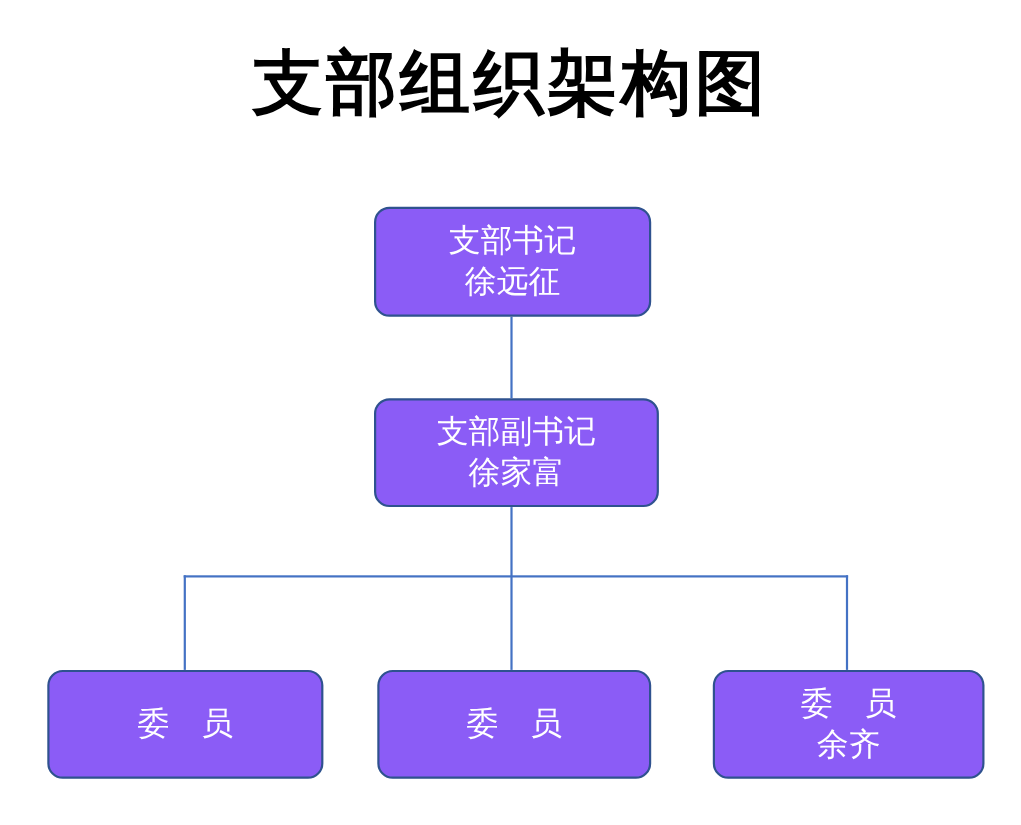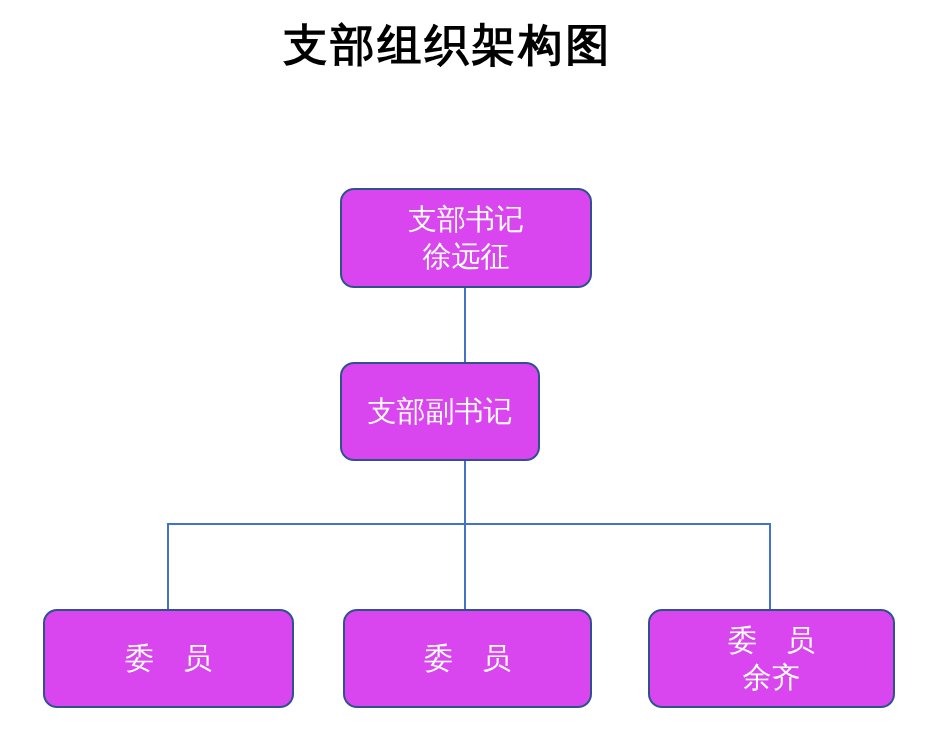--- a/index.html
+++ b/index.html
@@ -9,46 +9,46 @@
     height: 750px;
     background: #ffffff;
     font-family: "Liberation Serif", "DejaVu Serif", serif;
     overflow: hidden;
   }
   .title {
     position: absolute;
     top: 16px;
     left: 0;
     width: 896px;
-    margin: 0;
+    margin: 16px;
     text-align: center;
-    font-size: 44px;
+    font-size: 64px;
     font-weight: bold;
     letter-spacing: 3px;
     color: #000000;
     white-space: nowrap;
   }
   .node {
     position: absolute;
     box-sizing: border-box;
-    background: #d946ef;
+    background: #8b5cf6;
     border: 2px solid #2F528F;
     border-radius: 14px;
     color: #ffffff;
     display: flex;
     flex-direction: column;
     align-items: center;
     justify-content: center;
     text-align: center;
     font-size: 29px;
     line-height: 37px;
     white-space: nowrap;
   }
   .node-secretary { left: 340px; top: 188px; width: 252px; height: 100px; }
-  .node-deputy    { left: 340px; top: 362px; width: 200px; height: 99px; }
+  .node-deputy    { left: 340px; top: 362px; width: 259px; height: 99px; }
   .node-member-1  { left: 43px;  top: 609px; width: 251px; height: 99px; }
   .node-member-2  { left: 343px; top: 609px; width: 249px; height: 99px; }
   .node-member-3  { left: 648px; top: 609px; width: 247px; height: 99px; }
   .connector { position: absolute; background: #4472C4; }
   .c-sec-dep   { left: 464px; top: 288px; width: 2px;   height: 74px; }
   .c-dep-drop  { left: 464px; top: 461px; width: 2px;   height: 148px; }
   .c-rail      { left: 167px; top: 523px; width: 604px; height: 2px; }
   .c-m1-drop   { left: 167px; top: 523px; width: 2px;   height: 86px; }
   .c-m3-drop   { left: 769px; top: 523px; width: 2px;   height: 86px; }
 </style>
@@ -65,20 +65,21 @@
   <div class="connector c-m1-drop"></div>
   <div class="connector c-m3-drop"></div>
 
   <div class="node node-secretary">
     <span>支部书记</span>
     <span>徐远征</span>
   </div>
 
   <div class="node node-deputy">
     <span>支部副书记</span>
+    <span>徐家富</span>
   </div>
 
   <div class="node node-member-1">
     <span>委　员</span>
   </div>
 
   <div class="node node-member-2">
     <span>委　员</span>
   </div>
 

